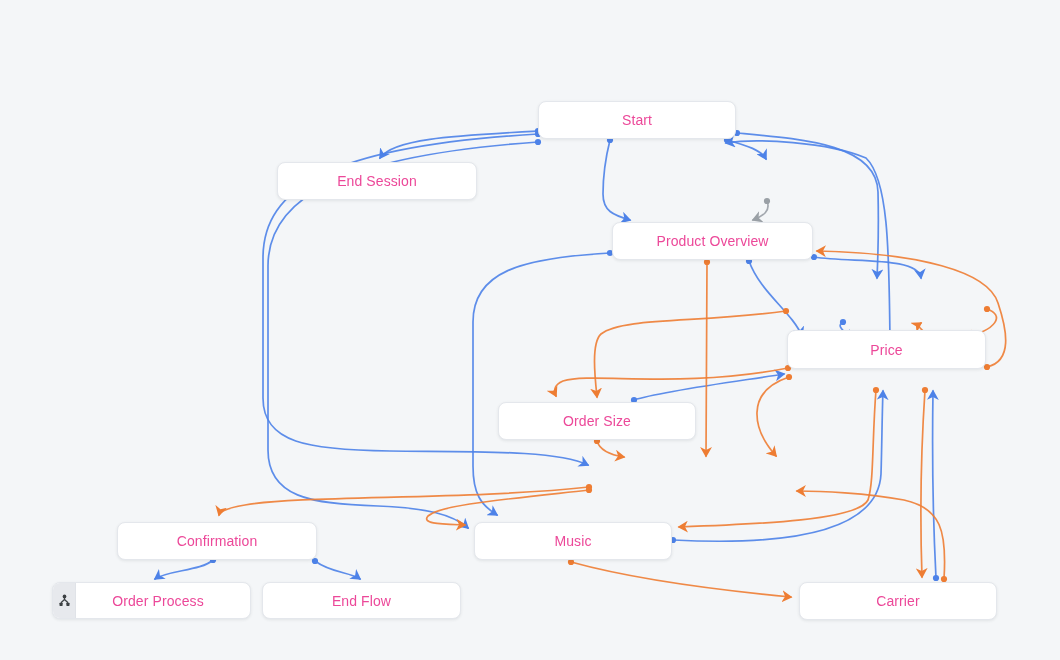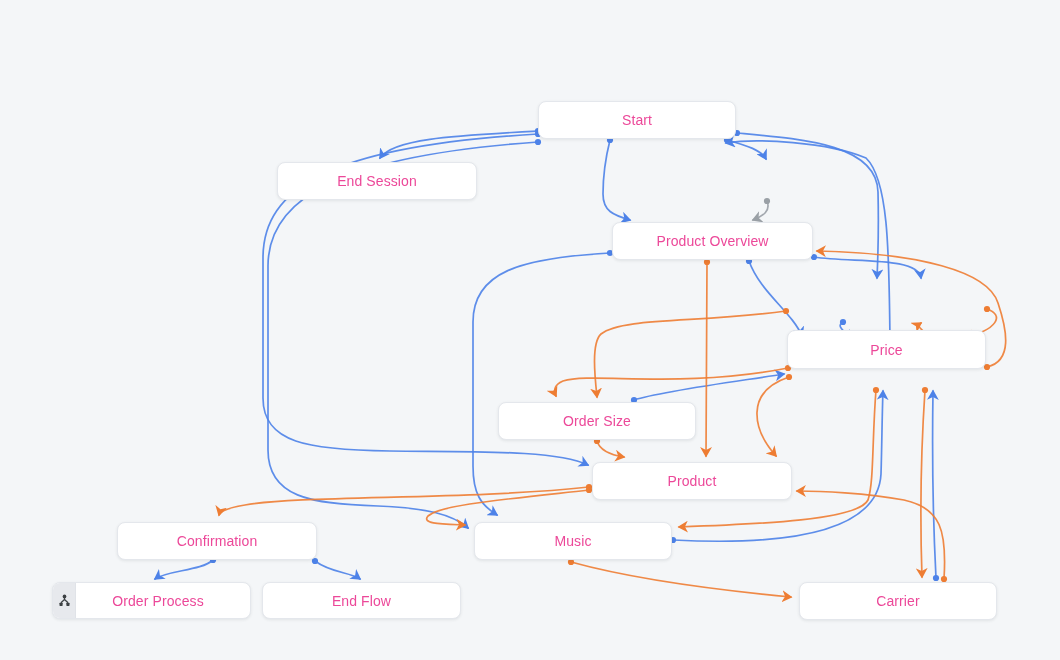--- a/index.html
+++ b/index.html
@@ -116,23 +116,20 @@
     </div>
     <div class="node" style="left: 612px; top: 222px; width: 201px; height: 38px;">
       <span class="label">Product Overview</span>
     </div>
     <div class="node" style="left: 787px; top: 330px; width: 199px; height: 39px;">
       <span class="label">Price</span>
     </div>
     <div class="node" style="left: 498px; top: 402px; width: 198px; height: 38px;">
       <span class="label">Order Size</span>
     </div>
-    <div class="node" style="left: 592px; top: 462px; width: 200px; height: 38px;">
-      <span class="label">Product</span>
-    </div>
     <div class="node" style="left: 474px; top: 522px; width: 198px; height: 38px;">
       <span class="label">Music</span>
     </div>
     <div class="node" style="left: 117px; top: 522px; width: 200px; height: 38px;">
       <span class="label">Confirmation</span>
     </div>
     <div class="node has-icon" style="left: 52px; top: 582px; width: 199px; height: 37px;">
       <div class="icon-slot">
         <svg width="13" height="13" viewBox="0 0 14 14">
           <circle cx="7" cy="2.6" r="2" fill="#3c4043"></circle>

